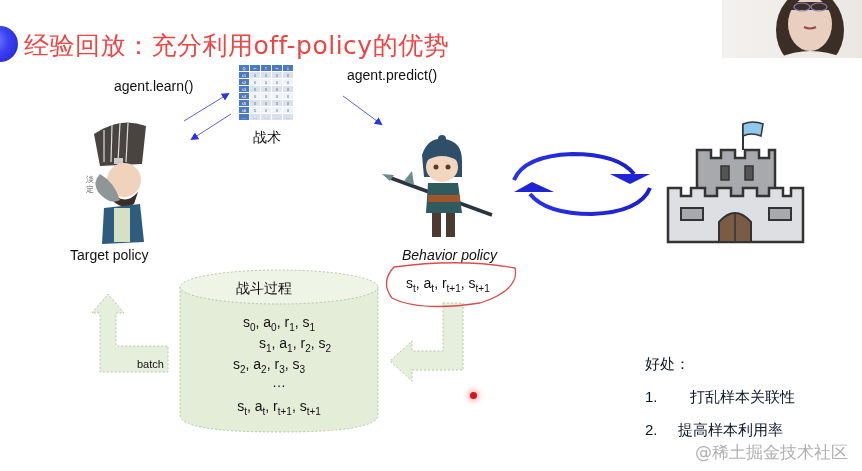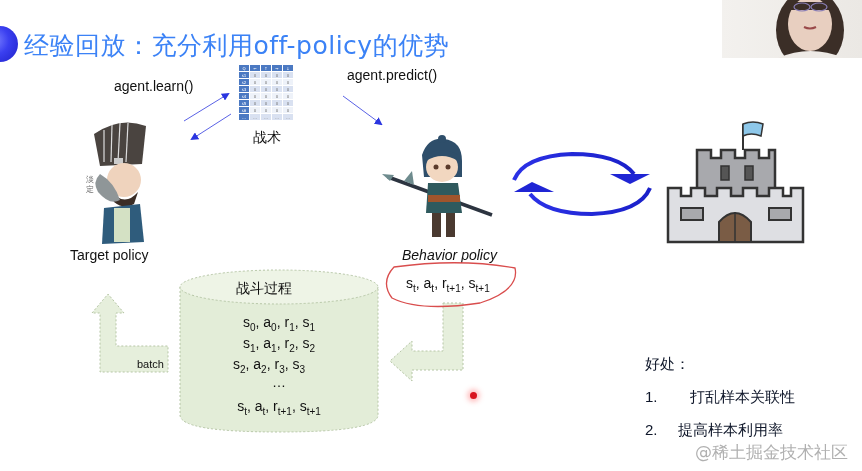--- a/index.html
+++ b/index.html
@@ -8,21 +8,21 @@
     background: #ffffff;
     font-family: "DejaVu Sans", "Liberation Sans", sans-serif;
     color: #111;
   }
   .abs { position: absolute; }
   .title-dot {
     left: -18px; top: 26px; width: 36px; height: 36px; border-radius: 50%;
     background: radial-gradient(circle at 35% 40%, #7a80ff 0%, #3a3ff0 45%, #1e20c8 100%);
   }
   .title {
-    left: 24px; top: 29px; font-size: 25px; color: #3b82f6; letter-spacing: 0.5px;
+    left: 24px; top: 29px; font-size: 25px; color: #ef4444; letter-spacing: 0.5px;
     font-family: "DejaVu Sans", sans-serif;
   }
   .webcam {
     left: 722px; top: 0; width: 140px; height: 58px;
     background: linear-gradient(90deg, #f3f1ee 0%, #ebe8e4 100%);
     overflow: hidden;
   }
   .label { font-size: 14px; color: #111; font-family: "Liberation Sans", sans-serif; white-space: nowrap; }
   .qtable {
     left: 238px; top: 64px; border-collapse: collapse; font-size: 4px;
@@ -212,21 +212,21 @@
   <path d="M394 267 Q460 258 515 268 Q520 290 480 303 Q420 312 392 298 Q380 282 394 267 Z" fill="none" stroke="#d94d4d" stroke-width="1.3"></path>
 </svg>
 
 <div class="abs label" style="left:137px; top:358px; font-size:11px;">batch</div>
 
 <div class="abs cyl-text" style="left:180px; top:280px; width:168px; font-size:14px;">战斗过程</div>
 
 <div class="abs cyl-text" style="left:180px; top:314px; width:198px;">
   s<sub>0</sub>, a<sub>0</sub>, r<sub>1</sub>, s<sub>1</sub>
 </div>
-<div class="abs cyl-text" style="left:180px; top:335px; width:198px;">
+<div class="abs cyl-text" style="left:196px; top:335px; width:198px;">
   s<sub>1</sub>, a<sub>1</sub>, r<sub>2</sub>, s<sub>2</sub>
 </div>
 <div class="abs cyl-text" style="left:180px; top:356px; width:178px;">
   s<sub>2</sub>, a<sub>2</sub>, r<sub>3</sub>, s<sub>3</sub>
 </div>
 <div class="abs cyl-text" style="left:180px; top:374px; width:198px;">…</div>
 <div class="abs cyl-text" style="left:180px; top:398px; width:198px;">
   s<sub>t</sub>, a<sub>t</sub>, r<sub>t+1</sub>, s<sub>t+1</sub>
 </div>
 

